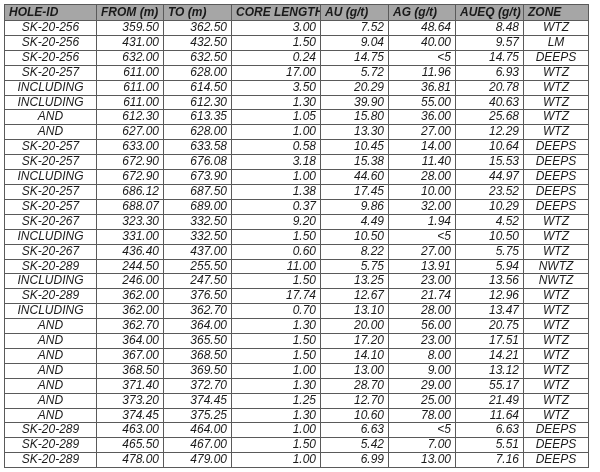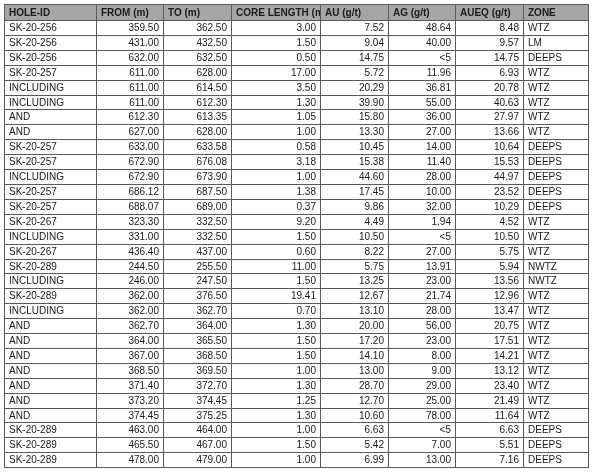--- a/index.html
+++ b/index.html
@@ -1,43 +1,44 @@
 <!DOCTYPE html>
 <html><head>
 <meta charset="utf-8">
 <style>
   html, body { margin: 0; padding: 0; background: #ffffff; }
   body { width: 600px; height: 472px; overflow: hidden; position: relative; }
   .tbl-wrap { position: absolute; left: 4px; top: 4px; }
   table.drill {
     border-collapse: collapse;
     font-family: "Liberation Sans", sans-serif;
-    font-size: 10px;
+    font-size: 12px;
     color: #1a1a1a;
     table-layout: fixed;
     width: 584px;
     border: 1.5px solid #6e6e6e;
+    font-style: italic;
   }
   table.drill th, table.drill td {
     border: 1px solid #5a5a5a;
     padding: 0 4px;
     height: 13.9px;
     line-height: 13.9px;
     white-space: nowrap;
     overflow: hidden;
   }
   table.drill th {
     background: #a6a6a6;
     font-weight: bold;
     text-align: left;
     height: 15px;
     line-height: 15px;
   }
   td.num { text-align: right; }
-  td.txt { text-align: left; }
+  td.txt { text-align: center; }
   col.c-hole { width: 92px; }
   col.c-from { width: 67px; }
   col.c-to { width: 68px; }
   col.c-core { width: 89px; }
   col.c-au { width: 68px; }
   col.c-ag { width: 67px; }
   col.c-aueq { width: 68px; }
   col.c-zone { width: 65px; }
 </style>
 </head>
@@ -85,21 +86,21 @@
           <td class="num">1.50</td>
           <td class="num">9.04</td>
           <td class="num">40.00</td>
           <td class="num">9.57</td>
           <td class="txt">LM</td>
         </tr>
         <tr>
           <td class="txt">SK-20-256</td>
           <td class="num">632.00</td>
           <td class="num">632.50</td>
-          <td class="num">0.50</td>
+          <td class="num">0.24</td>
           <td class="num">14.75</td>
           <td class="num">&lt;5</td>
           <td class="num">14.75</td>
           <td class="txt">DEEPS</td>
         </tr>
         <tr>
           <td class="txt">SK-20-257</td>
           <td class="num">611.00</td>
           <td class="num">628.00</td>
           <td class="num">17.00</td>
@@ -128,31 +129,31 @@
           <td class="num">40.63</td>
           <td class="txt">WTZ</td>
         </tr>
         <tr>
           <td class="txt">AND</td>
           <td class="num">612.30</td>
           <td class="num">613.35</td>
           <td class="num">1.05</td>
           <td class="num">15.80</td>
           <td class="num">36.00</td>
-          <td class="num">27.97</td>
+          <td class="num">25.68</td>
           <td class="txt">WTZ</td>
         </tr>
         <tr>
           <td class="txt">AND</td>
           <td class="num">627.00</td>
           <td class="num">628.00</td>
           <td class="num">1.00</td>
           <td class="num">13.30</td>
           <td class="num">27.00</td>
-          <td class="num">13.66</td>
+          <td class="num">12.29</td>
           <td class="txt">WTZ</td>
         </tr>
         <tr>
           <td class="txt">SK-20-257</td>
           <td class="num">633.00</td>
           <td class="num">633.58</td>
           <td class="num">0.58</td>
           <td class="num">10.45</td>
           <td class="num">14.00</td>
           <td class="num">10.64</td>
@@ -245,21 +246,21 @@
           <td class="num">1.50</td>
           <td class="num">13.25</td>
           <td class="num">23.00</td>
           <td class="num">13.56</td>
           <td class="txt">NWTZ</td>
         </tr>
         <tr>
           <td class="txt">SK-20-289</td>
           <td class="num">362.00</td>
           <td class="num">376.50</td>
-          <td class="num">19.41</td>
+          <td class="num">17.74</td>
           <td class="num">12.67</td>
           <td class="num">21.74</td>
           <td class="num">12.96</td>
           <td class="txt">WTZ</td>
         </tr>
         <tr>
           <td class="txt">INCLUDING</td>
           <td class="num">362.00</td>
           <td class="num">362.70</td>
           <td class="num">0.70</td>
@@ -308,21 +309,21 @@
           <td class="num">13.12</td>
           <td class="txt">WTZ</td>
         </tr>
         <tr>
           <td class="txt">AND</td>
           <td class="num">371.40</td>
           <td class="num">372.70</td>
           <td class="num">1.30</td>
           <td class="num">28.70</td>
           <td class="num">29.00</td>
-          <td class="num">23.40</td>
+          <td class="num">55.17</td>
           <td class="txt">WTZ</td>
         </tr>
         <tr>
           <td class="txt">AND</td>
           <td class="num">373.20</td>
           <td class="num">374.45</td>
           <td class="num">1.25</td>
           <td class="num">12.70</td>
           <td class="num">25.00</td>
           <td class="num">21.49</td>

